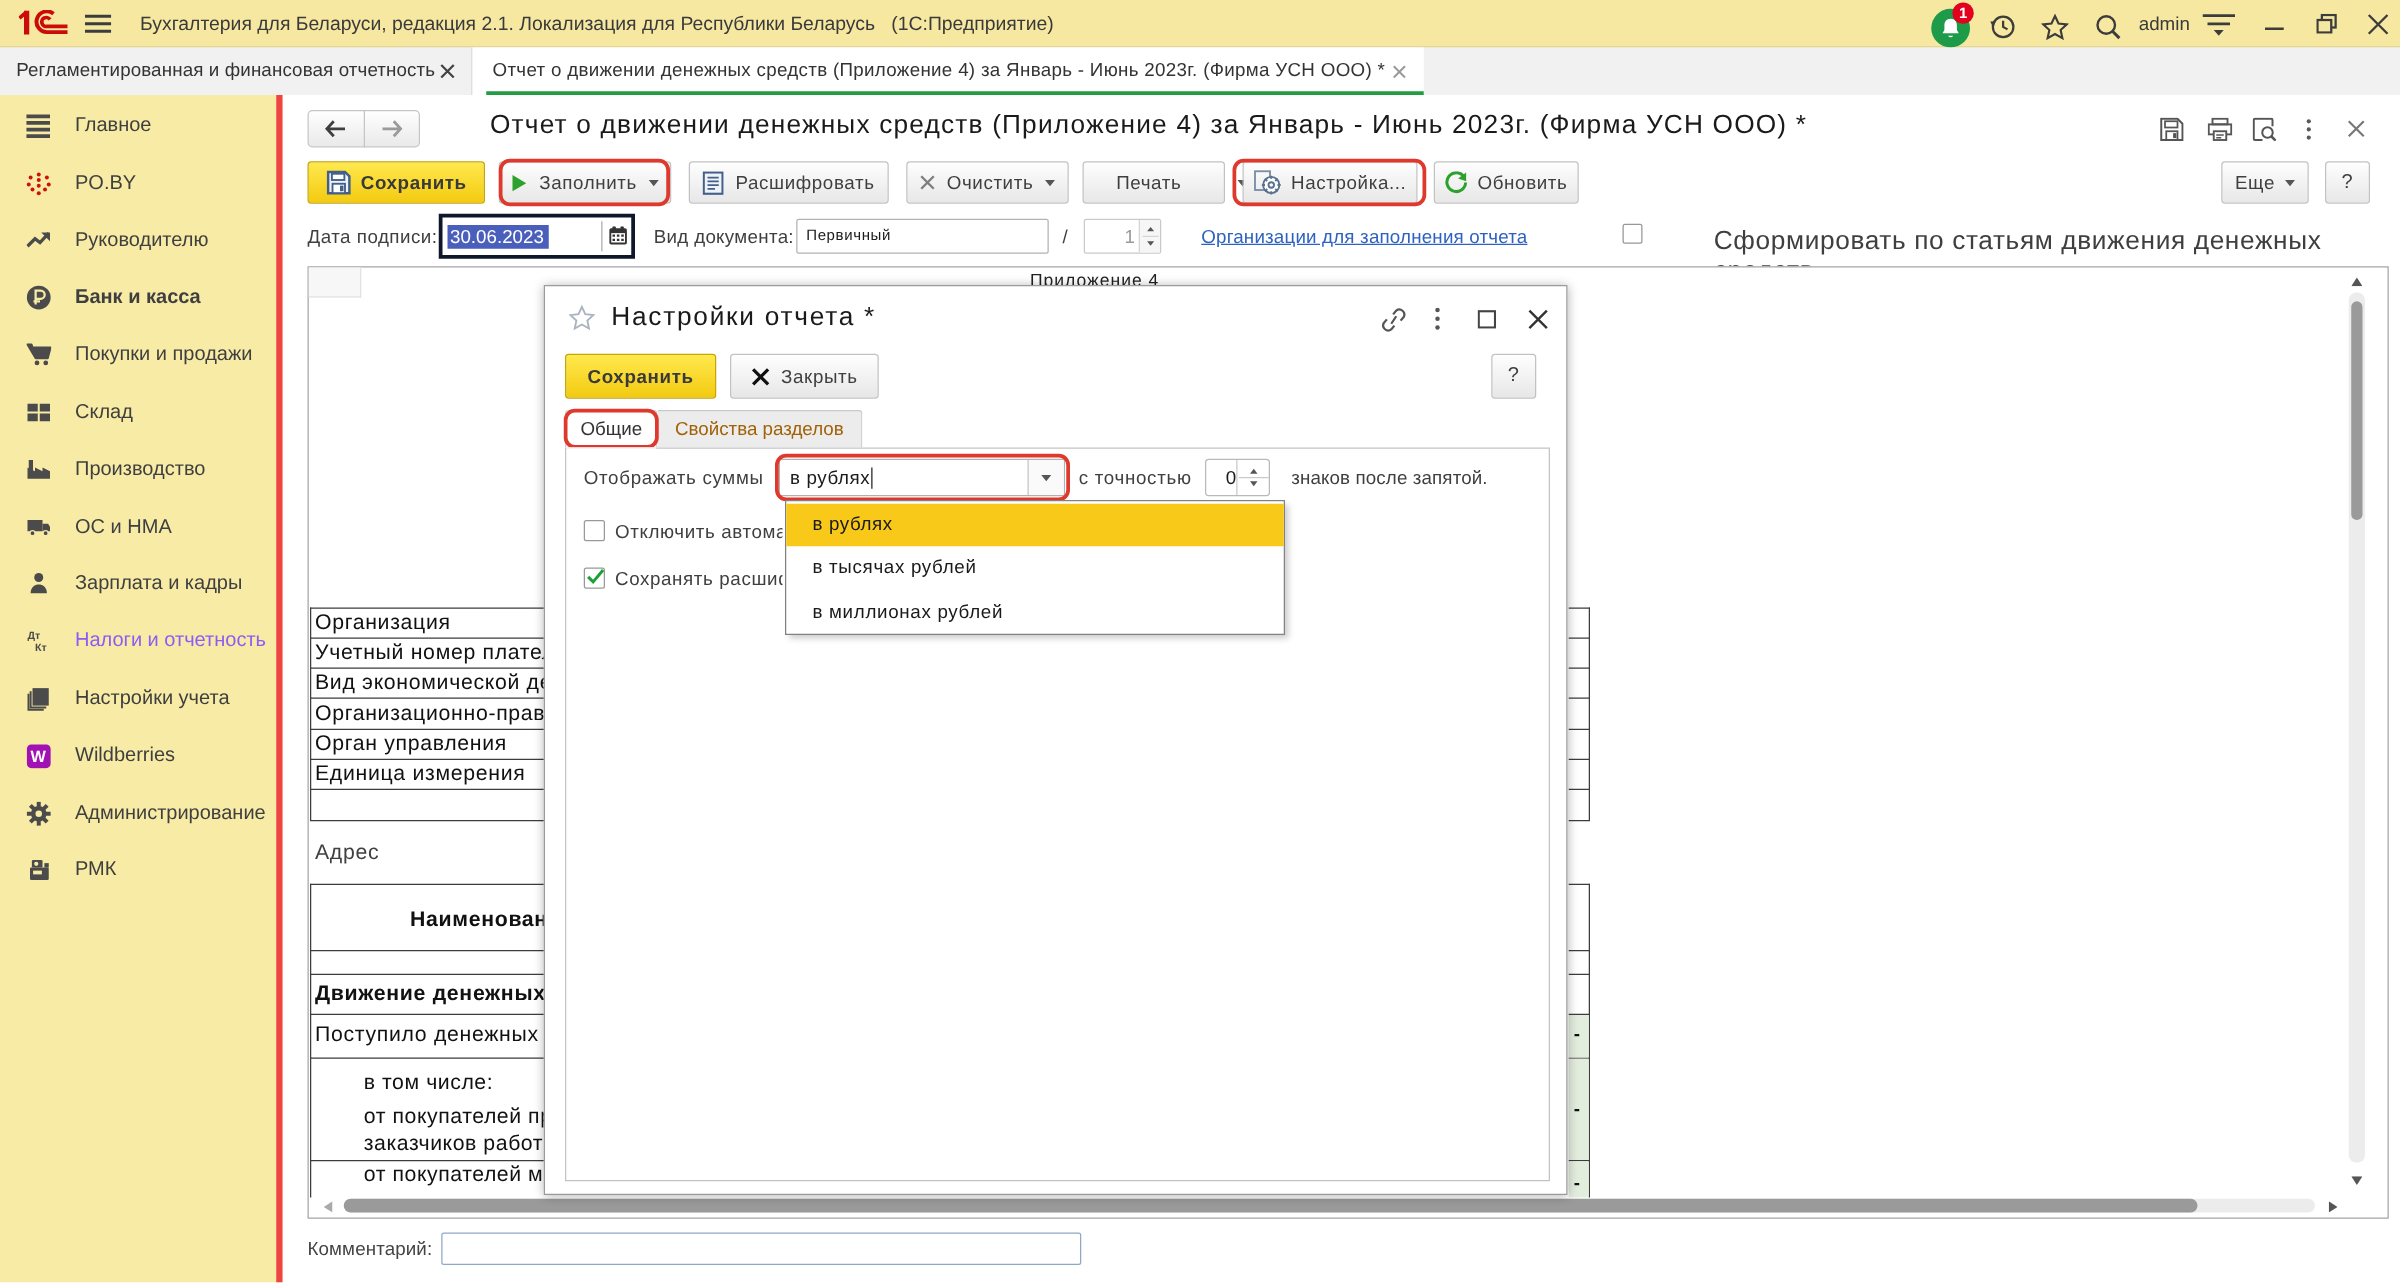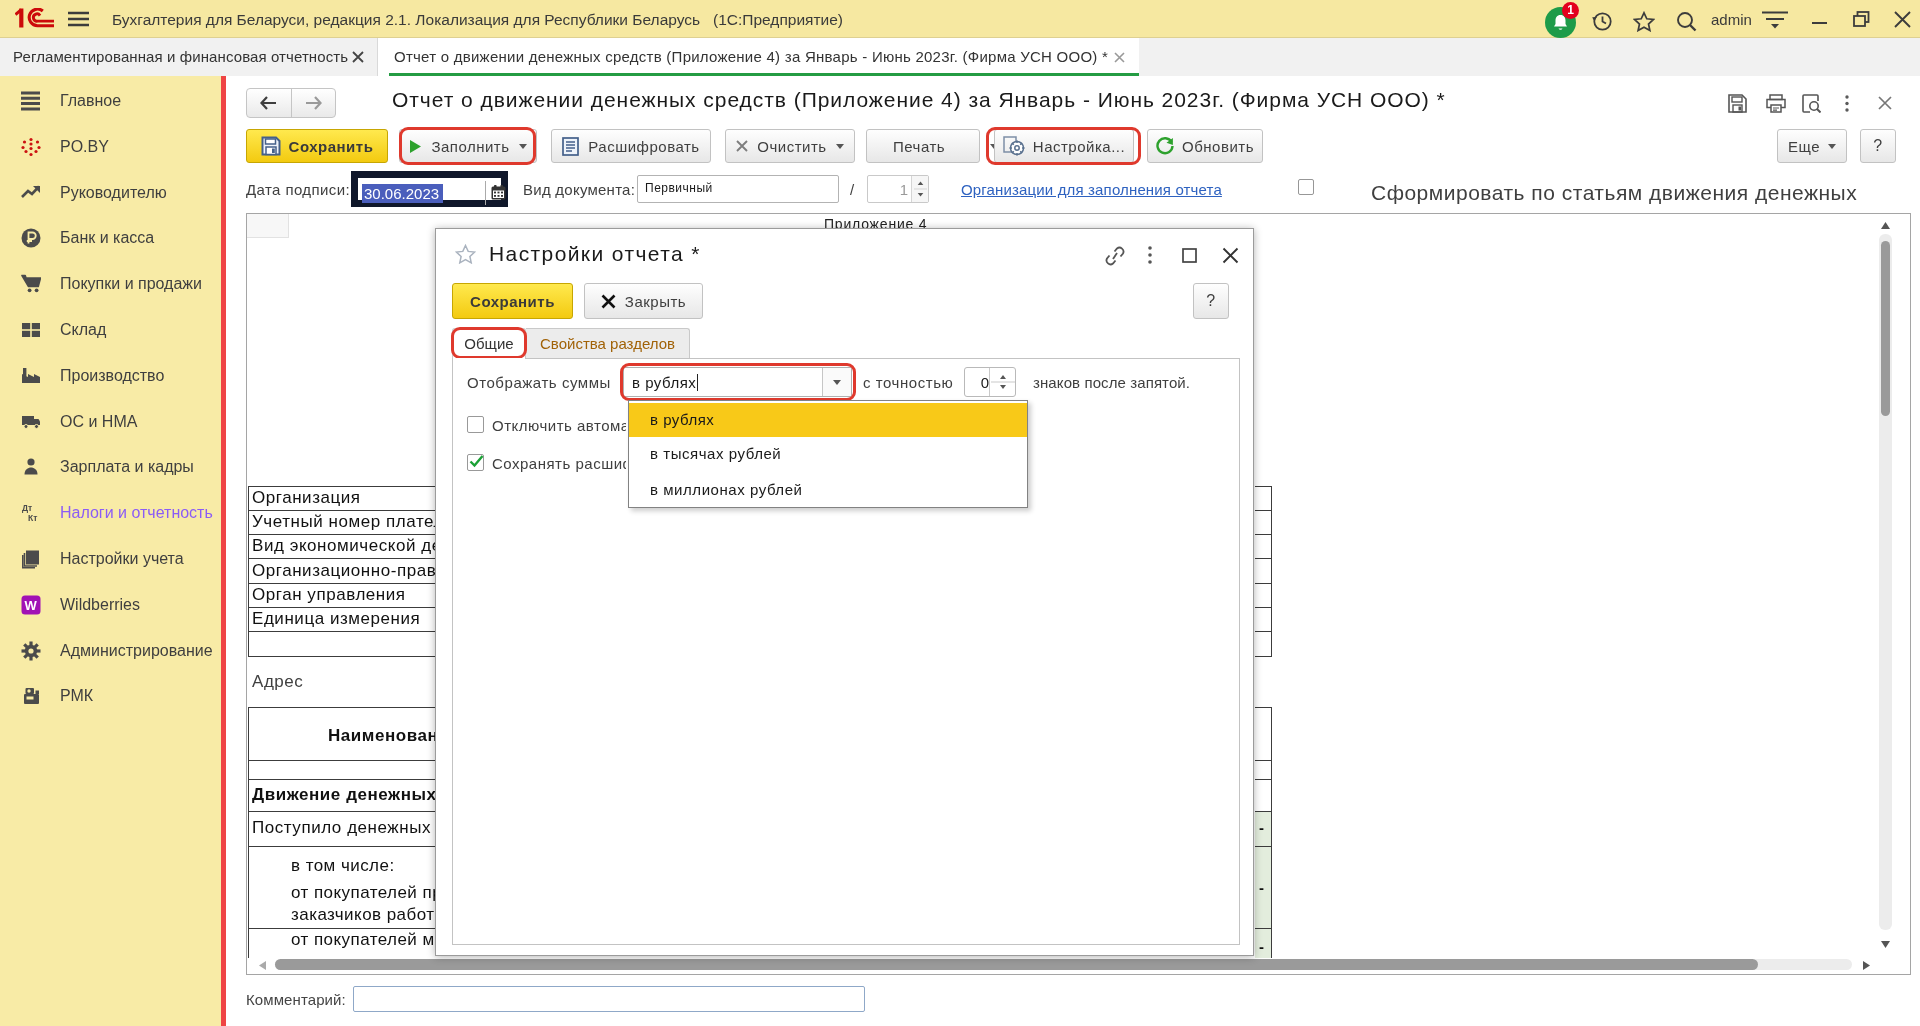--- a/index.html
+++ b/index.html
@@ -102,21 +102,21 @@
       <div class="abs" style="left:60px;top:61.8px;font-size:16px;color:#3f3f3f;">PO.BY</div>
       <svg class="abs" style="left:21px;top:106.6px;" width="20" height="20" viewBox="0 0 20 20">
         <path d="M1 14 L7 8 L11 11 L18 3.5" fill="none" stroke="#4b4b4b" stroke-width="2.6"></path>
         <path d="M12 3 H19 V10 Z" fill="#4b4b4b"></path>
       </svg>
       <div class="abs" style="left:60px;top:107.6px;font-size:16px;color:#3f3f3f;">Руководителю</div>
       <svg class="abs" style="left:21px;top:152.39999999999998px;" width="20" height="20" viewBox="0 0 20 20">
         <circle cx="10" cy="10" r="9.5" fill="#4b4b4b"></circle>
         <path d="M7.5 15.5 V4.5 H11.5 A3.2 3.2 0 0 1 11.5 11 H7.5 M5.8 13 H11" stroke="#f8eba6" stroke-width="1.8" fill="none"></path>
       </svg>
-      <div class="abs" style="left:60px;top:153.39999999999998px;font-size:16px;color:#3f3f3f;">Банк и касса</div>
+      <div class="abs" style="left:60px;top:153.39999999999998px;font-size:16px;color:#3f3f3f;font-weight:bold;">Банк и касса</div>
       <svg class="abs" style="left:21px;top:198.2px;" width="20" height="20" viewBox="0 0 20 20">
         <path d="M1 1.5 H4.2 L5 4 H19.5 L17.2 12.5 H7.5 Z M5 4 L7.5 12.5" fill="#4b4b4b" stroke="#4b4b4b" stroke-width="1.6" stroke-linejoin="round"></path>
         <circle cx="8.6" cy="16.3" r="1.9" fill="#4b4b4b"></circle>
         <circle cx="15.6" cy="16.3" r="1.9" fill="#4b4b4b"></circle>
       </svg>
       <div class="abs" style="left:60px;top:199.2px;font-size:16px;color:#3f3f3f;">Покупки и продажи</div>
       <svg class="abs" style="left:21px;top:244px;" width="20" height="20" viewBox="0 0 20 20">
         <rect x="1" y="3" width="8.2" height="6.2" fill="#4b4b4b"></rect>
         <rect x="10.8" y="3" width="8.2" height="6.2" fill="#4b4b4b"></rect>
         <rect x="1" y="10.8" width="8.2" height="6.2" fill="#4b4b4b"></rect>
@@ -269,21 +269,21 @@
     <div class="btn" style="left:920px;top:53px;width:116px;">
       <svg width="18" height="18" viewBox="0 0 18 18" style="margin-right:8px;">
         <path d="M15.5 5 A7.5 7.5 0 1 0 16.5 9" fill="none" stroke="#2da12d" stroke-width="2.4"></path>
         <path d="M16.9 1 L16.9 8 L10.5 5.8 Z" fill="#2da12d"></path>
       </svg>Обновить
     </div>
     <div class="btn" style="left:1550px;top:53px;width:70px;">Еще <span class="caret-down" style="margin-left:8px;"></span></div>
     <div class="btn" style="left:1633px;top:53px;width:36px;font-size:16px;">?</div>
 
     <div class="abs" style="left:19px;top:105px;font-size:15px;letter-spacing:0.4px;color:#3f3f3f;">Дата подписи:</div>
-    <div class="abs" style="left:124px;top:95px;width:157px;height:36px;border:7px solid #0f172a;background:#fff;">
+    <div class="abs" style="left:124px;top:95px;width:157px;height:36px;border:3px solid #0f172a;background:#fff;">
       <div class="abs" style="left:4px;top:6px;width:81px;height:19px;background:#4a5ebc;color:#fff;font-size:15px;line-height:19px;padding-left:2px;">30.06.2023</div>
       <div class="abs" style="left:127px;top:3px;width:1px;height:24px;background:#aaa;"></div>
       <svg class="abs" style="left:133px;top:7px;" width="15" height="15" viewBox="0 0 15 15">
         <rect x="0.5" y="1.5" width="14" height="13" rx="1.5" fill="#333"></rect>
         <rect x="3" y="0" width="2.6" height="3.6" rx="0.8" fill="#333"></rect>
         <rect x="9.4" y="0" width="2.6" height="3.6" rx="0.8" fill="#333"></rect>
         <rect x="2" y="5.5" width="11" height="7.5" fill="#fff"></rect>
         <g fill="#333">
           <rect x="3" y="6.6" width="2" height="1.8"></rect>
             <rect x="6.5" y="6.6" width="2" height="1.8"></rect>

